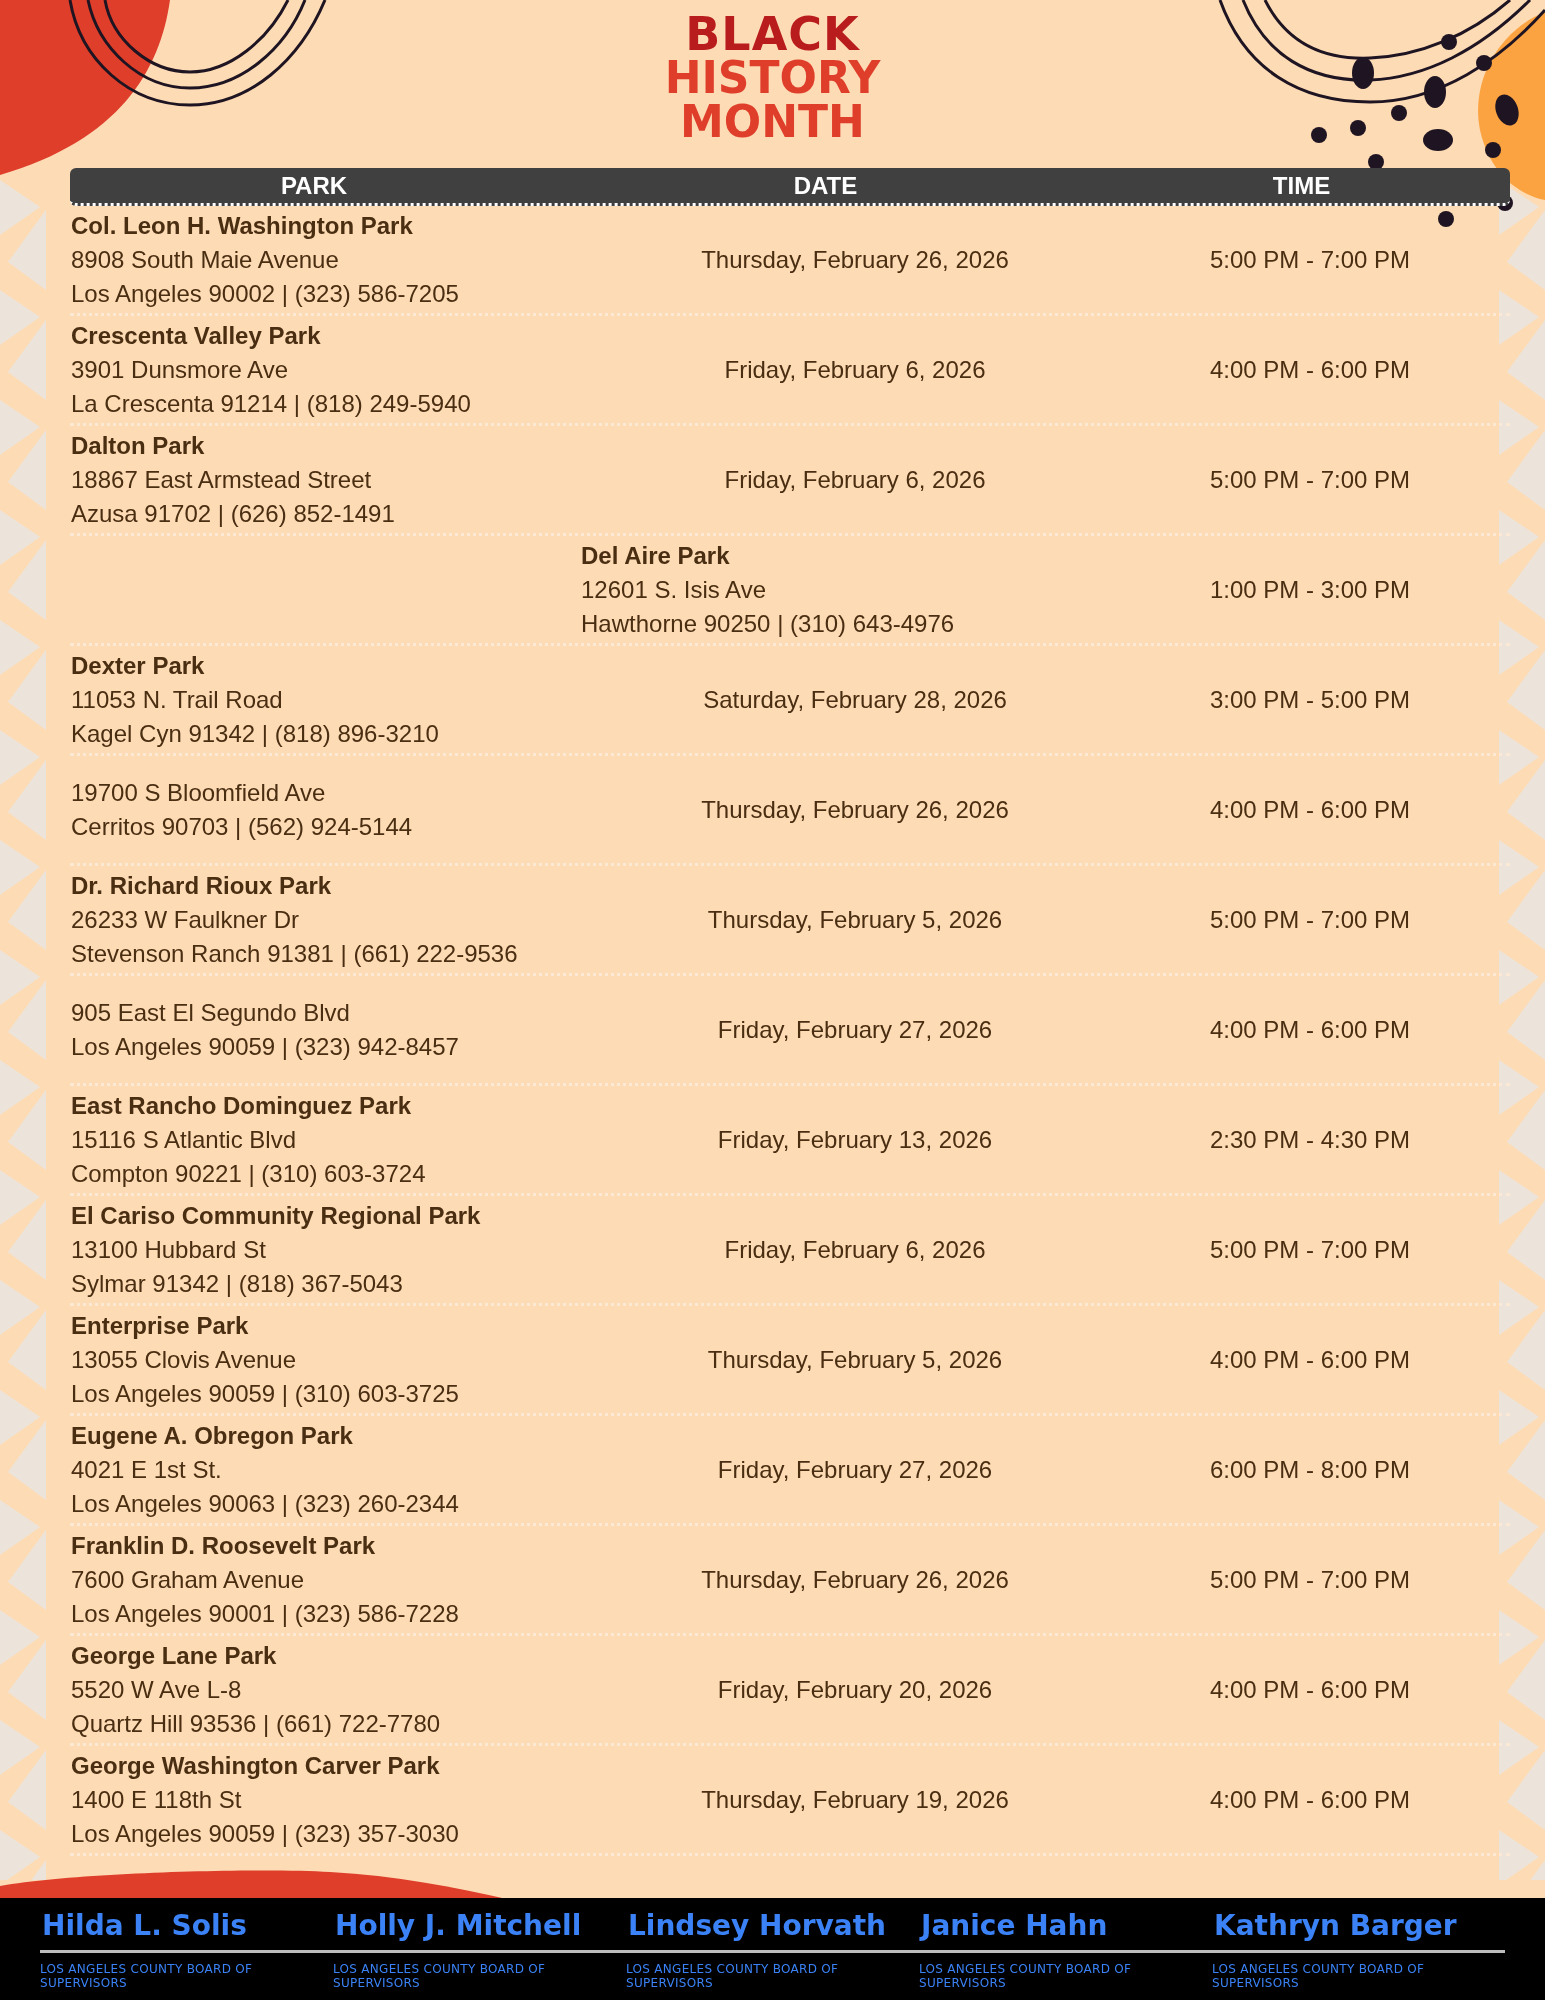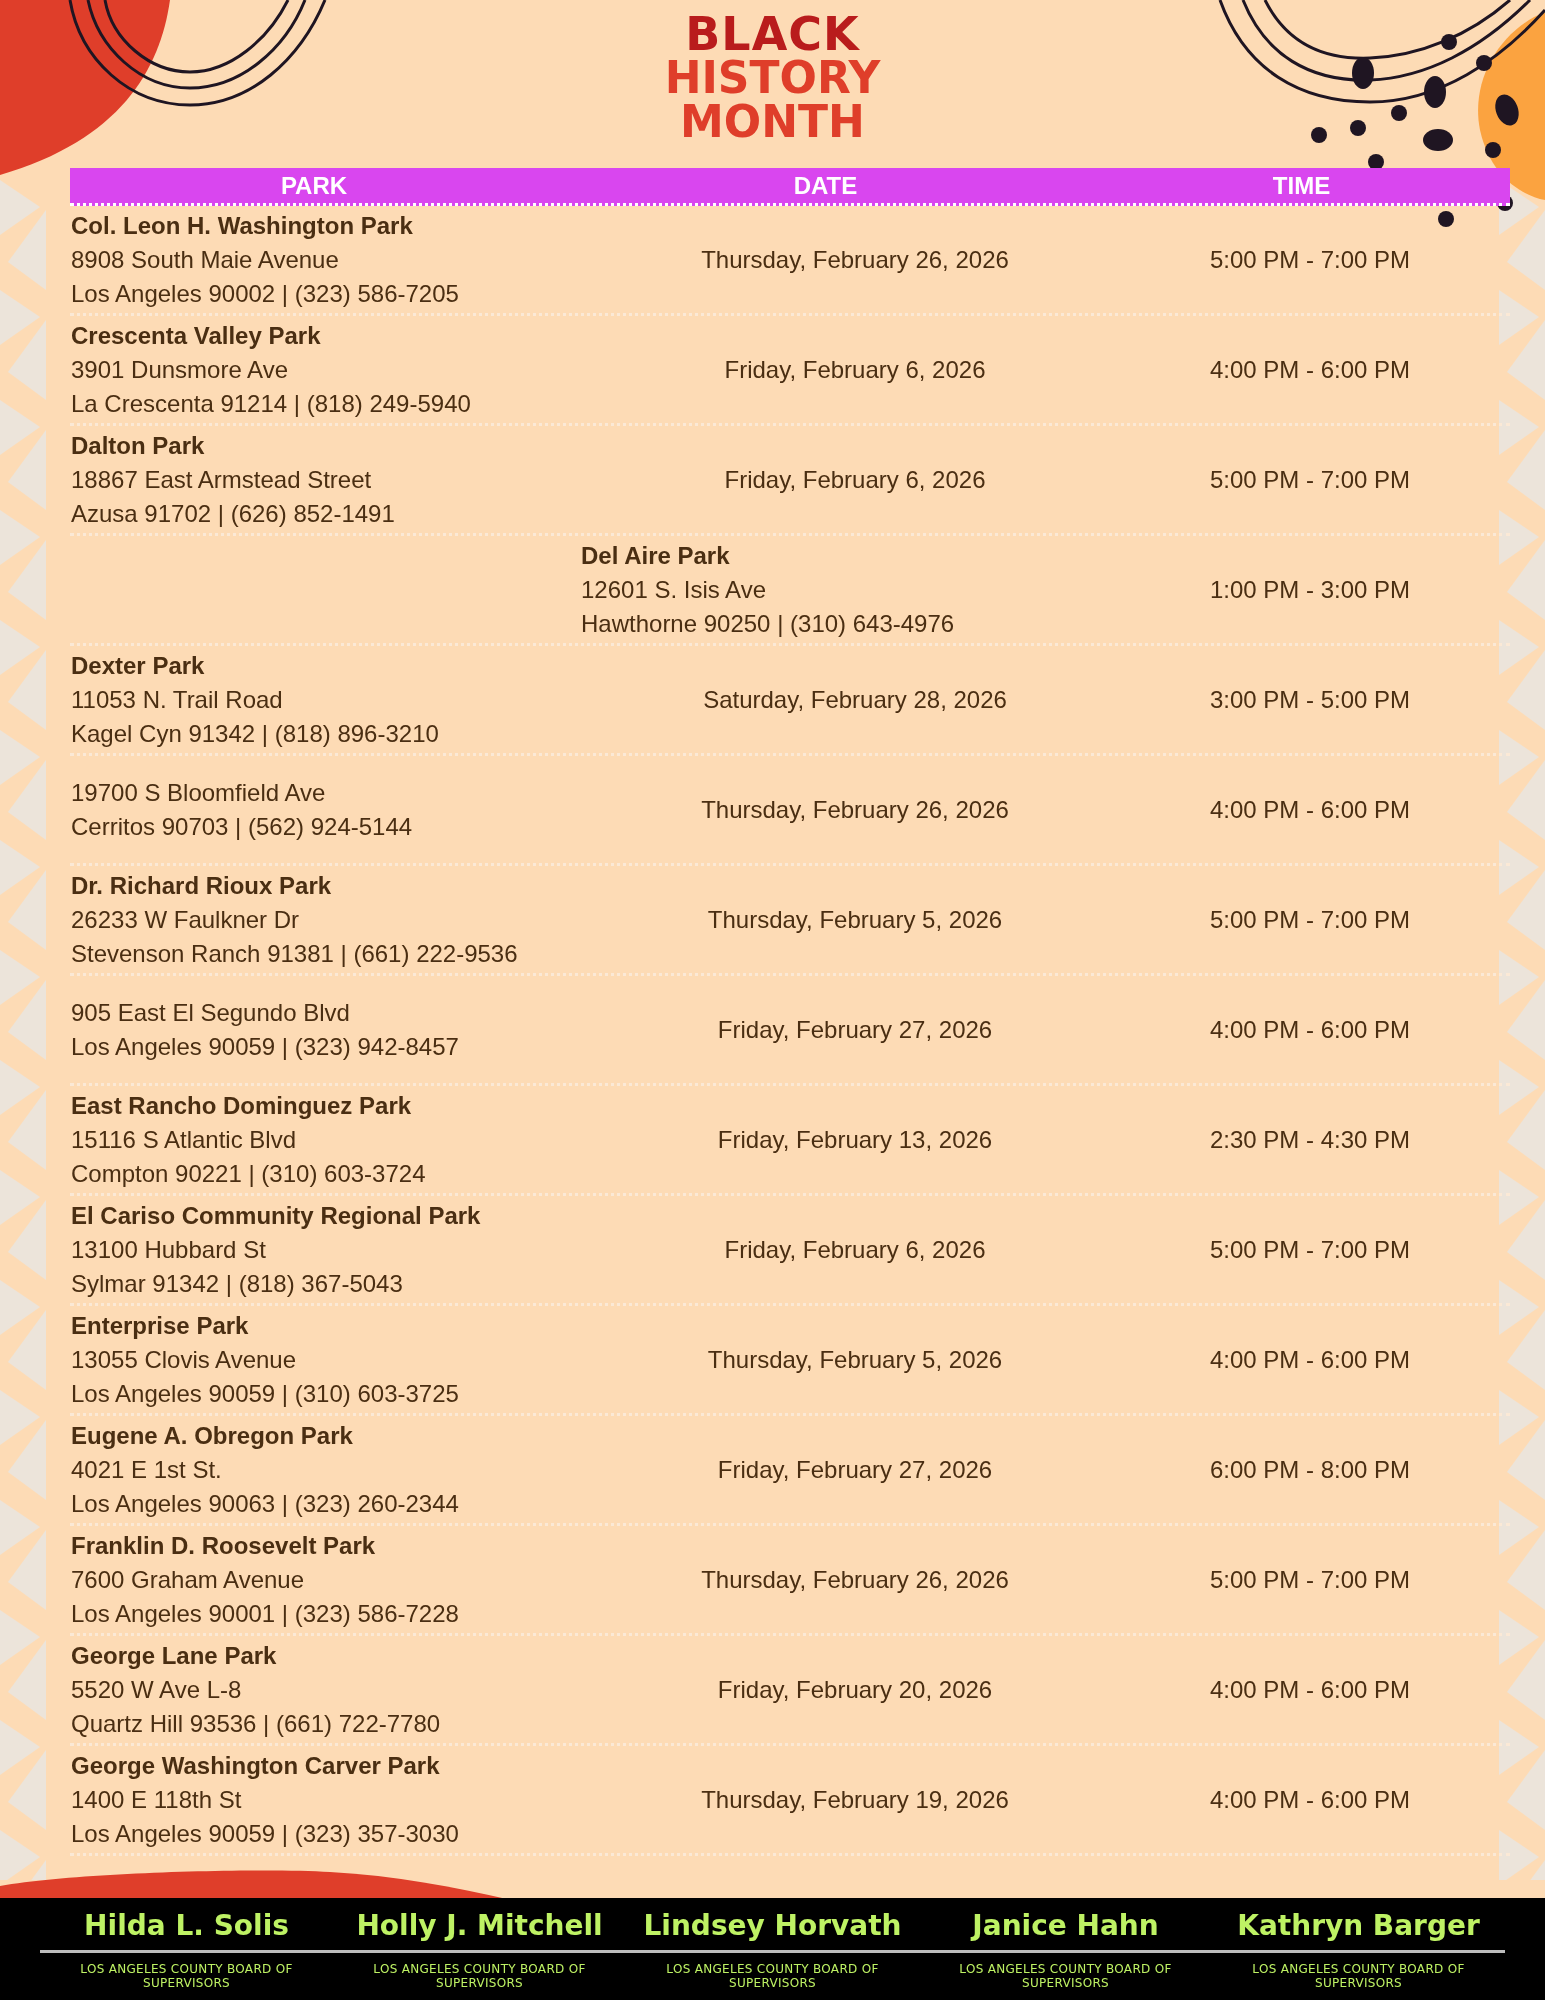--- a/index.html
+++ b/index.html
@@ -28,24 +28,25 @@
     text-align: center; font-weight: 900; line-height: 44px;
     font-family: "DejaVu Sans", sans-serif;
   }
   .title .l1 { color: #b91c1c; font-size: 46px; letter-spacing: 1px; }
   .title .l2, .title .l3 { color: #df3e2a; font-size: 44px; letter-spacing: 0px; }
 
   .table {
     position: absolute; left: 70px; top: 168px; width: 1440px;
   }
   .thead {
-    display: flex; height: 38px; background: #d946ef;
+    display: flex; height: 38px; background: #404040;
     border-bottom: 3px dotted #fff;
     color: #fff; font-weight: bold; font-size: 24px;
     align-items: center;
+    border-radius: 6px;
   }
   .col-park { width: 500px; padding-left: 1px; }
   .col-date { width: 520px; text-align: center; }
   .col-time { width: 420px; text-align: center; }
   .thead .col-park { text-align: center; padding-left: 0; width: 488px; }
   .thead .col-date { width: 535px; }
   .thead .col-time { width: 417px; }
 
   .row {
     display: flex; align-items: center;
@@ -59,21 +60,21 @@
   .row .col-date { width: 510px; text-align: center; }
   .row .col-time { width: 400px; text-align: center; }
   .park-name { font-weight: bold; display: block; white-space: nowrap; }
   .park-addr, .park-city { display: block; white-space: nowrap; }
 
   .footer {
     position: absolute; left: 0; bottom: 0; width: 1545px; height: 102px;
     background: #000; display: flex; justify-content: space-around;
     align-items: center; padding: 0 40px;
   }
-  .sup { text-align: center; color: #bef264; }
+  .sup { text-align: left; color: #3b82f6; }
   .sup .name {
     font-weight: 900; font-size: 28px; display: block;
     font-family: "DejaVu Sans", sans-serif; letter-spacing: 0px;
     padding: 0 2px 8px;
     border-bottom: 3px solid #bdbdbd;
   }
   .sup .role { display: block; font-size: 12px; margin-top: 9px; letter-spacing: 0.3px; font-family: "DejaVu Sans", sans-serif; }
 </style>
 </head>
 <body>

